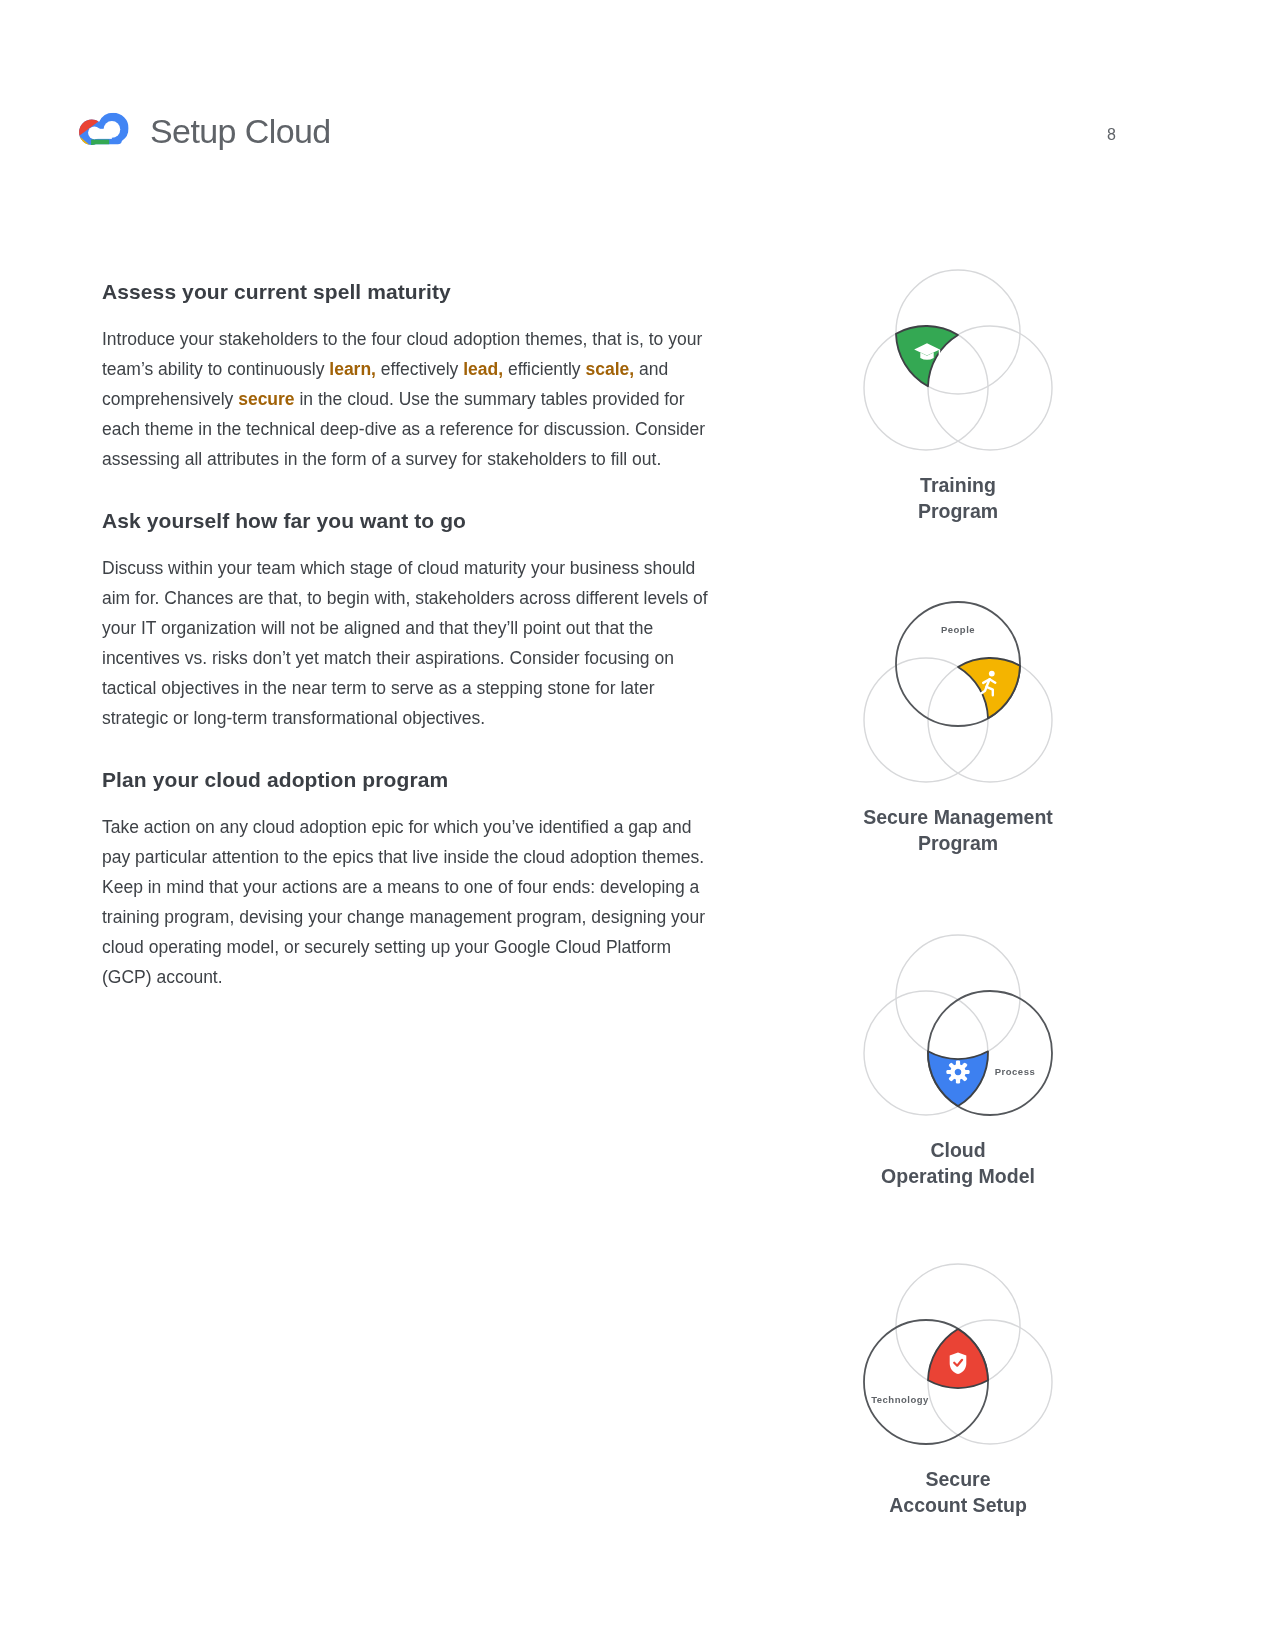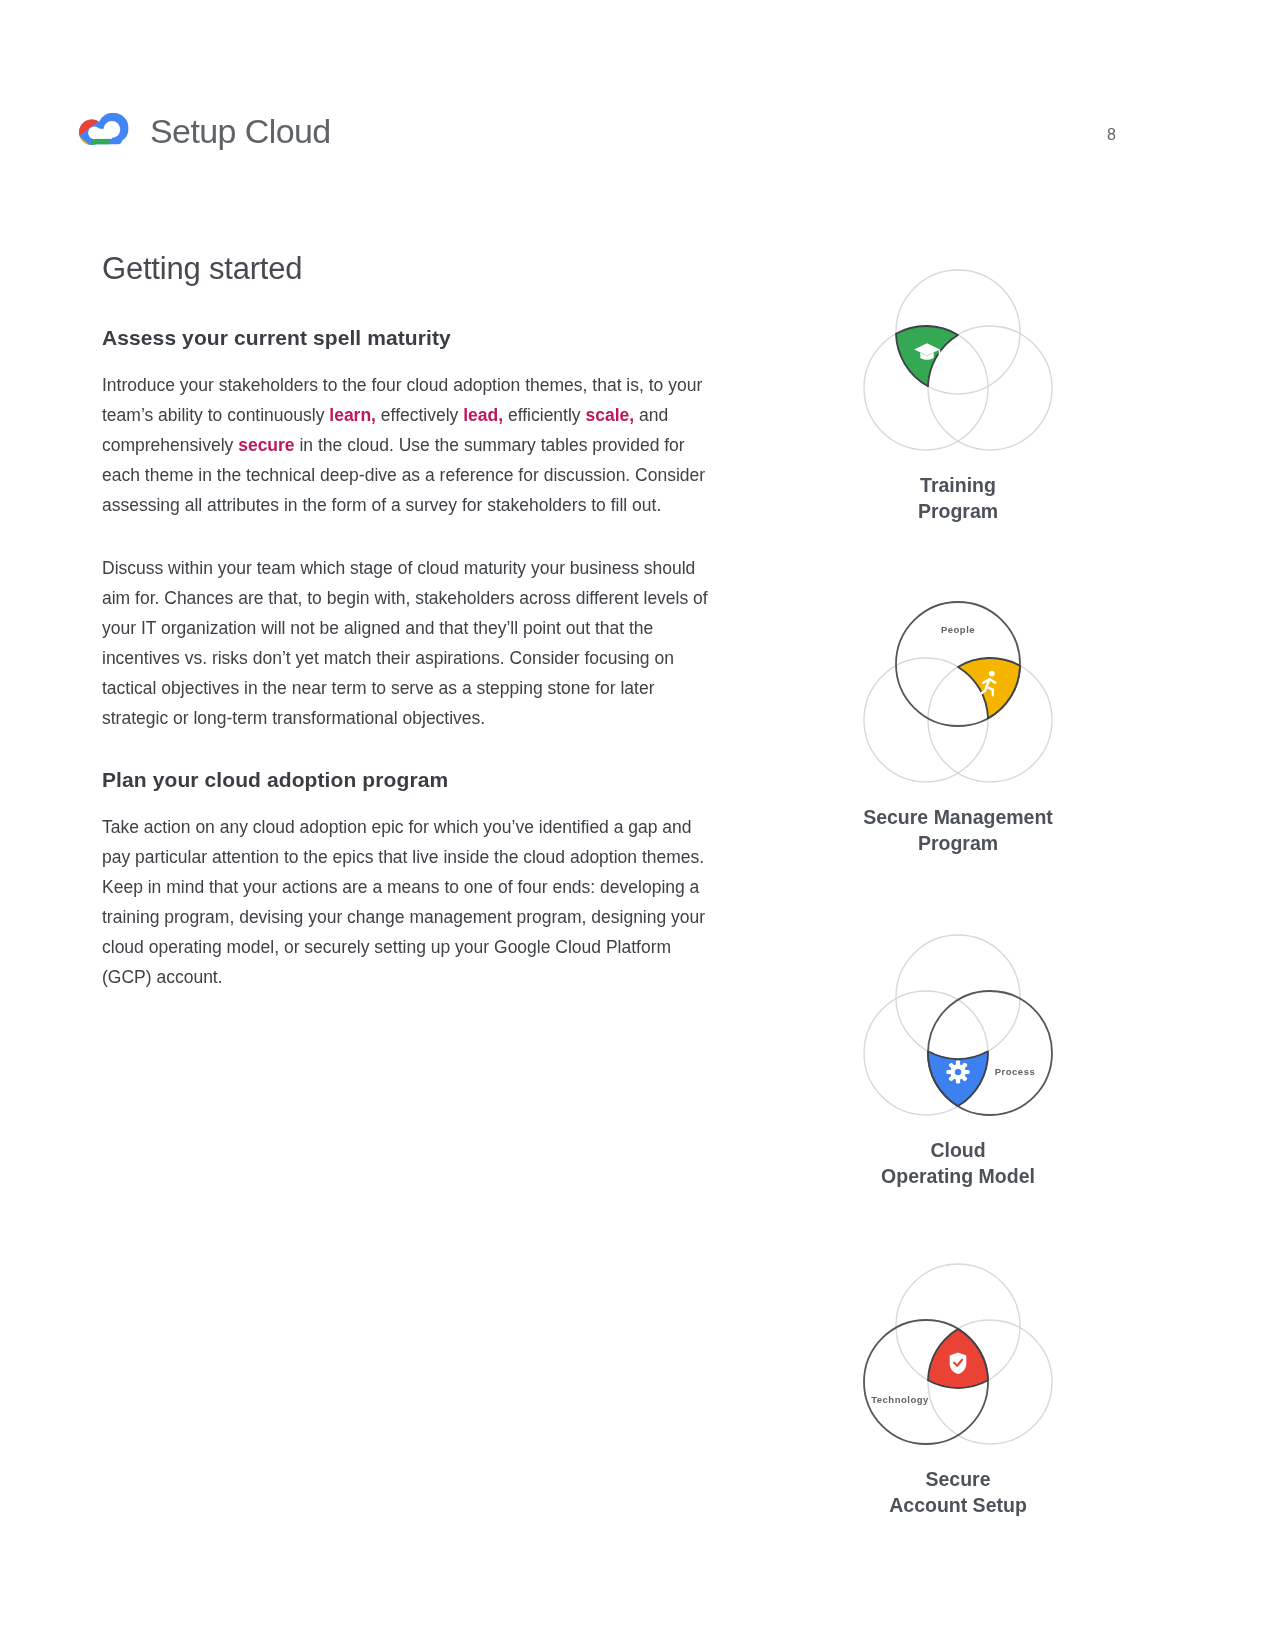--- a/index.html
+++ b/index.html
@@ -17,21 +17,21 @@
   .lg-green  { fill:var(--g-green); }
   .page-number { position:absolute; left:1080px; top:126px; width:36px; text-align:right;
     font-size:16px; color:#5f6368; }
   
   .content { position:absolute; left:102px; top:248px; width:606px; }
   h1.title { font-size:31px; line-height:42px; font-weight:400; color:#46494f;
     letter-spacing:-0.2px; margin:0 0 34px; }
   .content p { font-size:17.5px; line-height:30px; color:#3e4247; margin:0 0 33px; }
   .content h2 { font-size:21px; line-height:27px; font-weight:700; color:#3a3e44;
     margin:30px 0 19px; letter-spacing:0.1px; }
-  .content p strong { font-weight:700; color:#be185d; }
+  .content p strong { font-weight:700; color:#a16207; }
   .content p a { text-decoration:none; cursor:pointer; }
   
   figure.venn { position:absolute; left:808px; width:300px; text-align:center;font-weight:bold; }
   .venn-svg { width:200px; height:200px; margin:0 auto; }
   figcaption.venn-label { margin-top:15px; font-size:19.5px; line-height:26px; color:#4d525a; }
   svg text.circle-label { font-family:"Liberation Sans", sans-serif; }
 </style>
 </head>
 <body>
 
@@ -54,25 +54,25 @@
         <circle fill="#fff" cx="35" cy="42" r="9.5"></circle>
         <circle fill="#fff" cx="61" cy="37" r="12.5"></circle>
         <rect fill="#fff" x="35" y="36" width="26" height="15"></rect>
       </g>
     </svg>
     <div class="wordmark"><span>Setup</span> <span>Cloud</span></div>
   </div>
   <div class="page-number">8</div>
 
   <div class="content">
-    <h1 class="title">Getting started</h1>
 
     <h2>Assess your current spell maturity</h2>
     <p><span>Introduce your stakeholders to the four cloud adoption themes, that is, to your team’s ability to continuously </span><strong>learn,</strong><span> effectively </span><strong>lead,</strong><span> efficiently </span><strong>scale,</strong><span> and comprehensively </span><strong>secure</strong><span> in the cloud. Use the summary tables provided for each theme in the technical deep-dive as a reference for discussion. Consider assessing all attributes in the form of a survey for stakeholders to fill out.</span></p>
 
+    <h2>Ask yourself how far you want to go</h2>
     <p><span>Discuss within your team which stage of cloud maturity your business should aim for. Chances are that, to begin with, stakeholders across different levels of your IT organization will not be aligned and that they’ll point out that the incentives vs. risks don’t yet match their aspirations. Consider focusing on tactical objectives in the near term to serve as a stepping stone for later strategic or long-term transformational objectives.</span></p>
 
     <h2>Plan your cloud adoption program</h2>
     <p><span>Take action on any cloud adoption epic for which you’ve identified a gap and pay particular attention to the epics that live inside the cloud adoption themes. Keep in mind that your actions are a means to one of four ends: developing a training program, devising your change management program, designing your cloud operating model, or securely setting up your Google Cloud Platform (GCP) account.</span></p>
   </div>
 
   <figure class="venn" style="top:257px">
     <div class="venn-svg"><svg viewBox="0 0 200 200" width="200" height="200" role="img">
           <circle cx="132" cy="131" r="62" fill="none" stroke="#d7d8da" stroke-width="1.4"></circle>
           <circle cx="68" cy="131" r="62" fill="none" stroke="#d7d8da" stroke-width="1.4"></circle>

